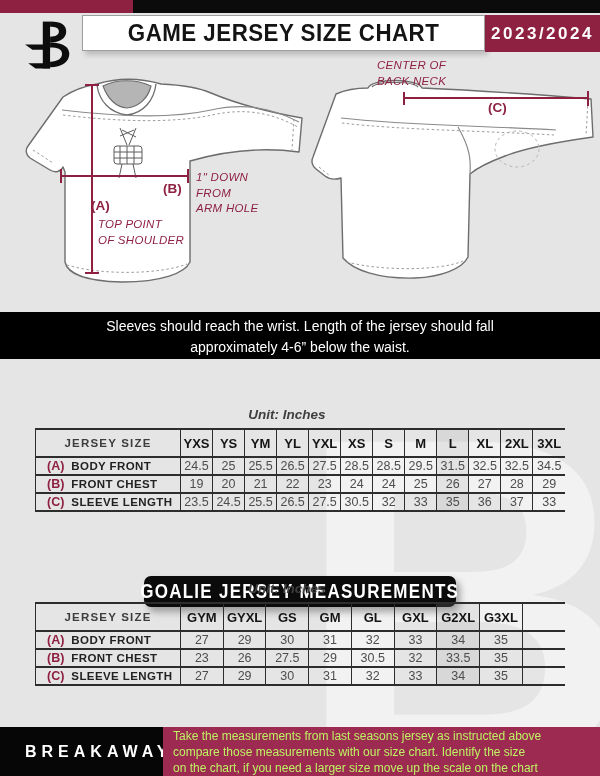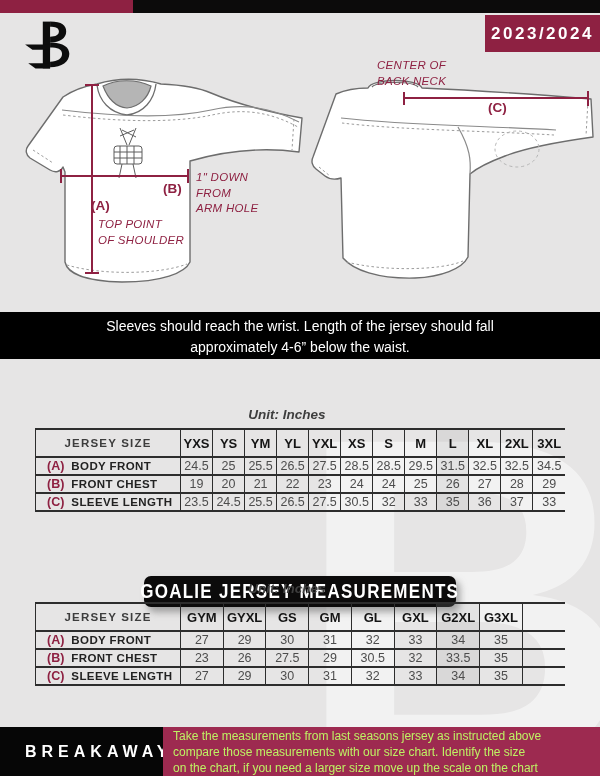--- a/index.html
+++ b/index.html
@@ -120,20 +120,23 @@
   <svg class="brand-logo" viewBox="0 0 100 100">
     <g fill="#0d0d0d">
       <path d="M40,5 H54 V95 H40 Z"></path>
       <path d="M54,5 C77,5 85,13 85,24 C85,37 73,45 54,45 L54,34 C65,34 71,30 71,24 C71,17 64,15 54,15 Z"></path>
       <path d="M54,45 C81,45 91,55 91,67 C91,82 77,93 54,93 L54,82 C69,82 77,76 77,67 C77,58 68,55 54,55 Z"></path>
       <path d="M6,49 L54,49 L54,59 L20,59 Z"></path>
       <path d="M12,85 L54,85 L54,95 L26,95 Z"></path>
     </g>
   </svg>
 
+  <div class="title-box">
+    <span>GAME JERSEY SIZE CHART</span>
+  </div>
 
   <div class="season-badge">2023/2024</div>
 
   <div class="diagram">
     <svg width="600" height="315" viewBox="0 0 600 315">
       <g fill="#ffffff" stroke="#6d6d6d" stroke-width="1.4" stroke-linejoin="round">
 
         <path d="M97,84 C85,86 72,91 63,97 L28,146 C25,150 26,155 30,158 L50,170 C55,173 61,172 63,167 L65,172 L65,262 C67,272 82,281 122,282 C162,282 185,273 190,262 L190,161 C225,151 262,147 299,152 L302,118 C268,112 237,104 211,93 C202,89 183,85 161,84 C140,78 117,78 97,84 Z"></path>
 
         <path d="M368,88 C372,78 418,78 422,88 C470,90 530,94 591,99 L593,137 C550,143 523,149 505,156 C489,162 477,168 470,174 L468,257 C462,269 441,277 415,278 C378,279 353,270 343,258 L341,178 C335,180 329,179 325,176 L316,169 C312,166 311,161 313,157 L336,94 C345,90 356,88 368,88 Z"></path>

